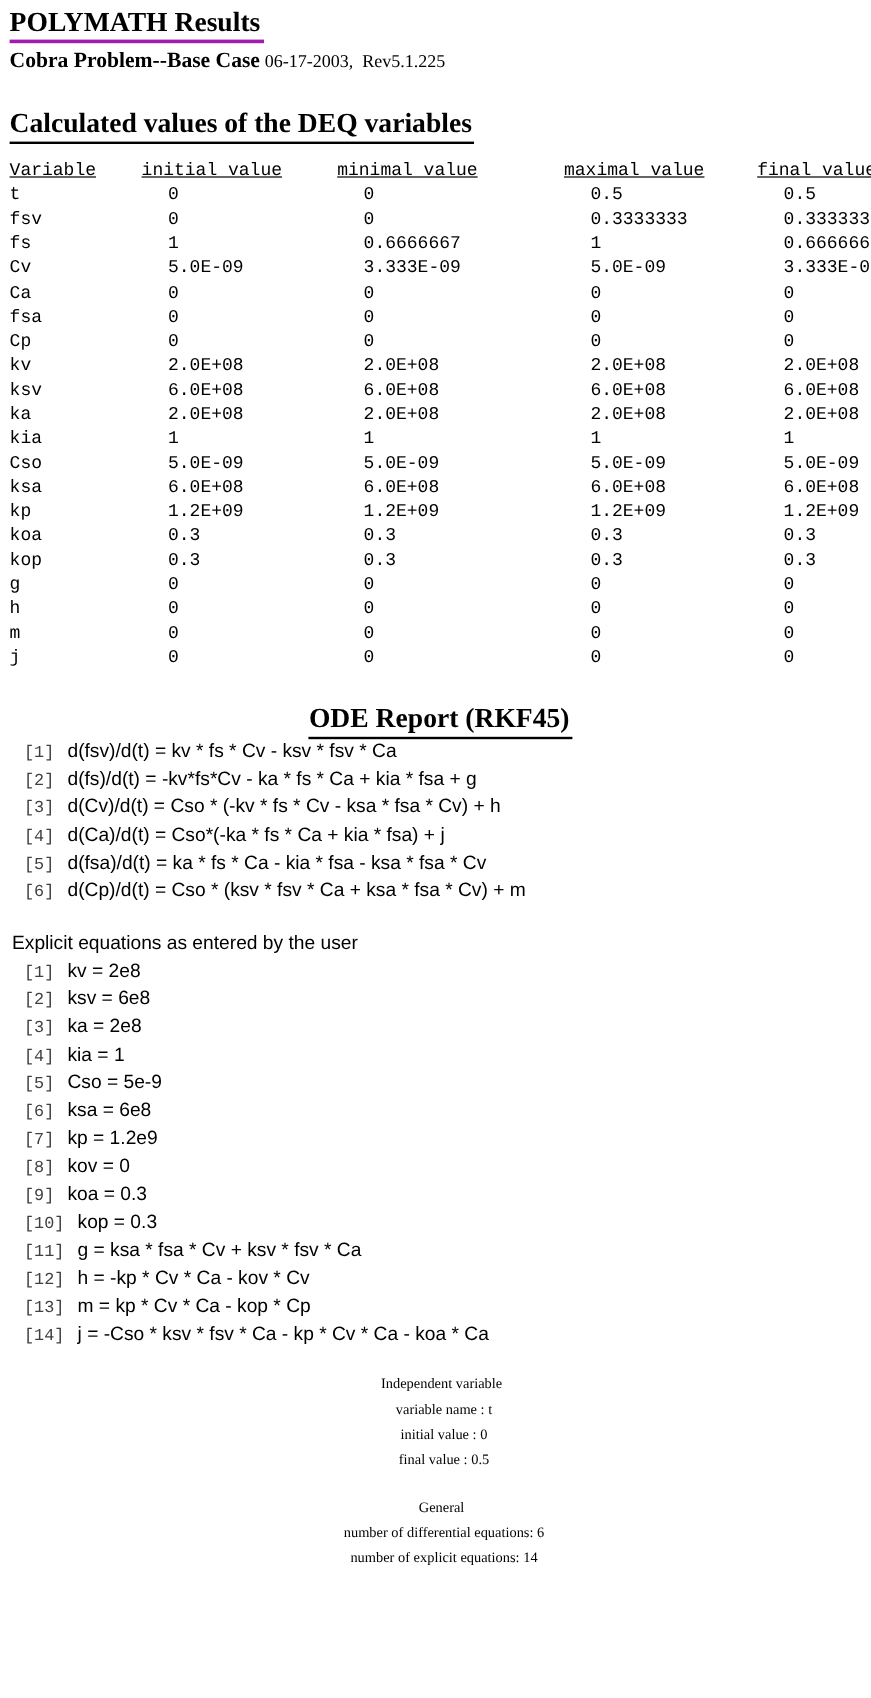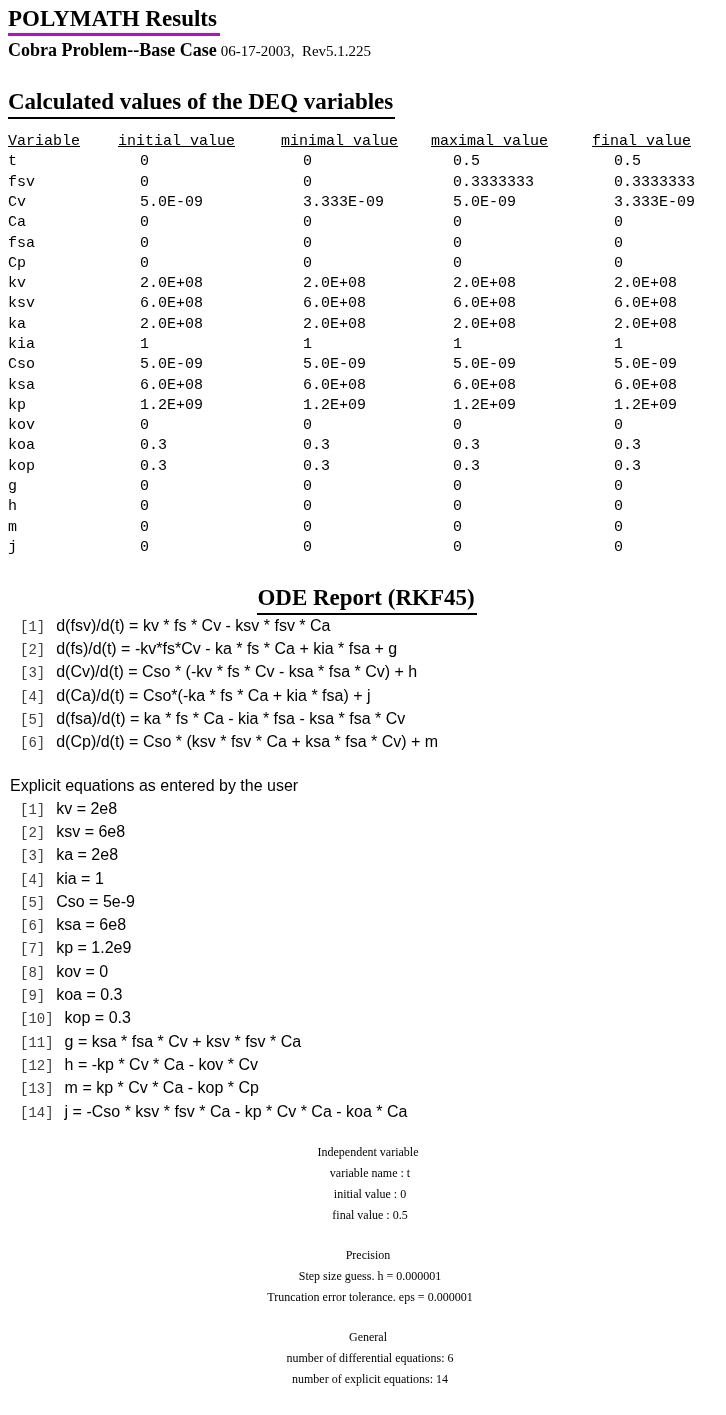--- a/index.html
+++ b/index.html
@@ -58,21 +58,21 @@
     padding: 0;
     text-align: left;
     font-weight: normal;
     vertical-align: bottom;
     height: 20.3px;
     white-space: nowrap;
     overflow: visible;
   }
   table.deq th:nth-child(1), table.deq td:nth-child(1) { width: 110px; }
   table.deq th:nth-child(2), table.deq td:nth-child(2) { width: 163px; }
-  table.deq th:nth-child(3), table.deq td:nth-child(3) { width: 150px; }
+  table.deq th:nth-child(3), table.deq td:nth-child(3) { width: 189px; }
   table.deq th:nth-child(4), table.deq td:nth-child(4) { width: 161px; }
   table.deq th span { text-decoration: underline; }
   table.deq td.col-val { padding-left: 22px; }
 
   
   .intro {
     font-family: "Liberation Sans", sans-serif;
     font-size: 16px;
     line-height: 20px;
     margin: 21px 0 2px 2px;
@@ -138,20 +138,27 @@
           <td class="col-val">0.5</td>
         </tr>
         <tr>
           <td class="col-var">fsv</td>
           <td class="col-val">0</td>
           <td class="col-val">0</td>
           <td class="col-val">0.3333333</td>
           <td class="col-val">0.3333333</td>
         </tr>
         <tr>
+          <td class="col-var">fs</td>
+          <td class="col-val">1</td>
+          <td class="col-val">0.6666667</td>
+          <td class="col-val">1</td>
+          <td class="col-val">0.6666667</td>
+        </tr>
+        <tr>
           <td class="col-var">Cv</td>
           <td class="col-val">5.0E-09</td>
           <td class="col-val">3.333E-09</td>
           <td class="col-val">5.0E-09</td>
           <td class="col-val">3.333E-09</td>
         </tr>
         <tr>
           <td class="col-var">Ca</td>
           <td class="col-val">0</td>
           <td class="col-val">0</td>
@@ -213,27 +220,20 @@
           <td class="col-val">6.0E+08</td>
           <td class="col-val">6.0E+08</td>
           <td class="col-val">6.0E+08</td>
         </tr>
         <tr>
           <td class="col-var">kp</td>
           <td class="col-val">1.2E+09</td>
           <td class="col-val">1.2E+09</td>
           <td class="col-val">1.2E+09</td>
           <td class="col-val">1.2E+09</td>
-        </tr>
-        <tr>
-          <td class="col-var">kov</td>
-          <td class="col-val">0</td>
-          <td class="col-val">0</td>
-          <td class="col-val">0</td>
-          <td class="col-val">0</td>
         </tr>
         <tr>
           <td class="col-var">koa</td>
           <td class="col-val">0.3</td>
           <td class="col-val">0.3</td>
           <td class="col-val">0.3</td>
           <td class="col-val">0.3</td>
         </tr>
         <tr>
           <td class="col-var">kop</td>
@@ -365,24 +365,19 @@
     </div>
 
   <div id="subsections">
       <div class="subsec first">
         <div class="subsec-heading">Independent variable</div>
         <div class="subsec-line">variable name : t</div>
         <div class="subsec-line">initial value : 0</div>
         <div class="subsec-line">final value : 0.5</div>
       </div>
       <div class="subsec">
-        <div class="subsec-heading">Precision</div>
-        <div class="subsec-line">Step size guess. h = 0.000001</div>
-        <div class="subsec-line">Truncation error tolerance. eps = 0.000001</div>
-      </div>
-      <div class="subsec">
         <div class="subsec-heading">General</div>
         <div class="subsec-line">number of differential equations: 6</div>
         <div class="subsec-line">number of explicit equations: 14</div>
       </div>
     </div>
 
 </div>
 
 </body></html>

